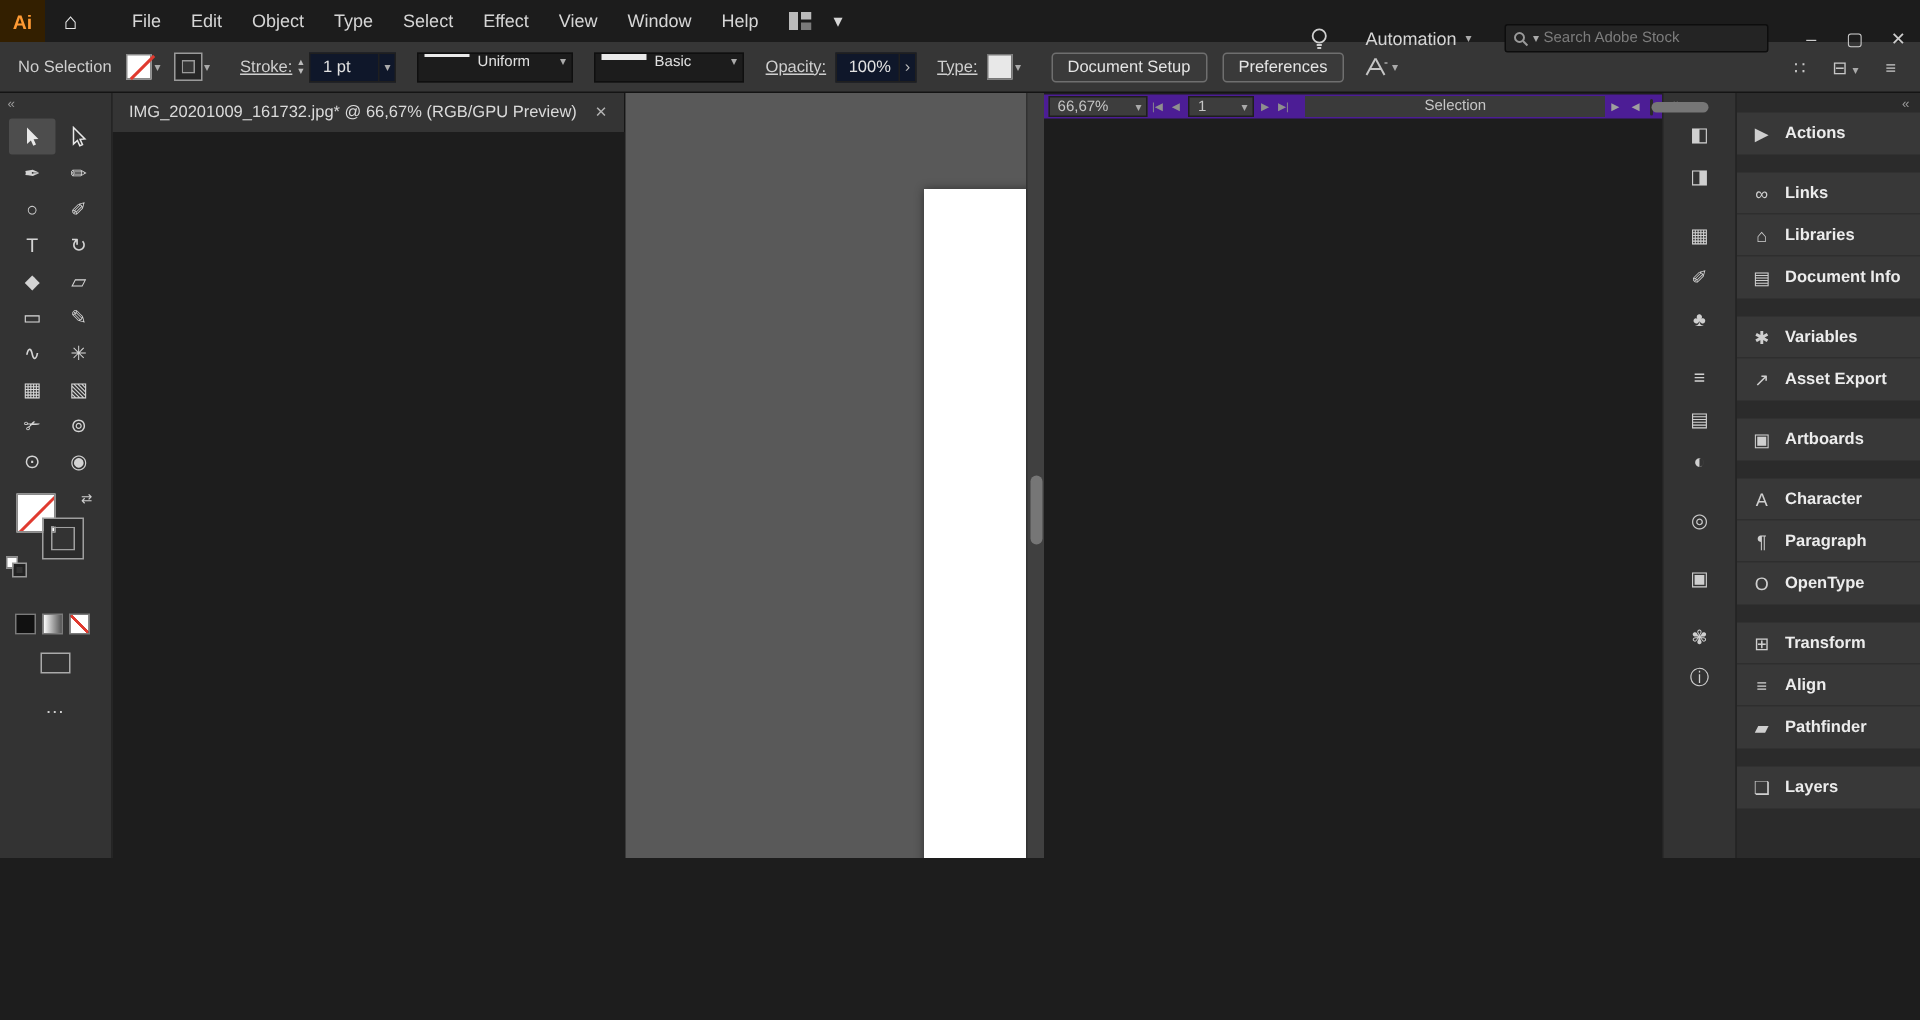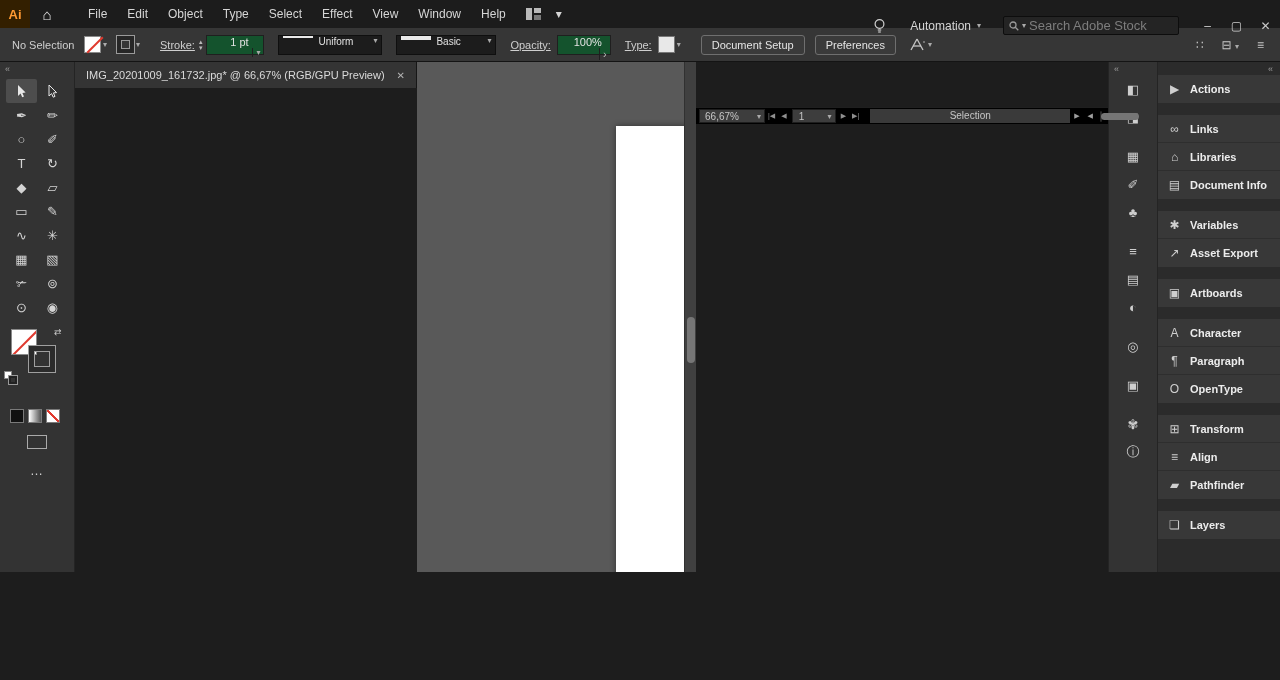--- a/index.html
+++ b/index.html
@@ -13,40 +13,40 @@
              display:flex; align-items:center; justify-content:center; }
   .home { width:34px; text-align:center; font-size:15px; color:#e8e8e8; }
   .menu { display:flex; margin-left:14px; }
   .menu span { padding:0 10px; font-size:12px; line-height:28px; color:#d6d6d6; }
   .tb-right { margin-left:auto; display:flex; align-items:center;margin-top:23px; }
   .bulb { margin-right:24px; }
   .automation { display:flex; align-items:center; gap:6px; font-size:12px; color:#d6d6d6; margin-right:22px; }
   .chev { font-size:8px; color:#aaaaaa; }
   .search { width:176px; height:19px; background:#242424; border:1px solid #0d0d0d; border-radius:2px;
             display:flex; align-items:center; padding:0 5px; gap:3px; margin-right:14px; }
-  .search input { flex:1; background:transparent; border:none; outline:none; color:#bdbdbd; font-size:13px;
+  .search input { flex:1; background:transparent; border:none; outline:none; color:#bdbdbd; font-size:10px;
                   font-family:"Liberation Sans", sans-serif; min-width:0; }
   .search input::placeholder { color:#7d7d7d; }
   .winbtn { width:29px; text-align:center; font-size:12px; color:#cccccc; line-height:28px; }
 
   
   .controlbar { height:34px; background:#363636; border-bottom:1px solid #141414; display:flex; align-items:center;
                 font-size:11px; color:#cfcfcf; padding-left:12px; }
   .cb-label { color:#cfcfcf; }
   .cb-underline { text-decoration:underline; }
   .no-sel { width:72px; }
   .swatch { width:17px; height:17px; position:relative; border:1px solid #8a8a8a; background:#ffffff; }
   .swatch.none-line::after { content:""; position:absolute; left:-1px; top:7px; width:22px; height:2px;
                              background:#e03a2f; transform:rotate(-45deg); }
   .swatch.stroke-ind { background:#363636; border:4px solid #262626; outline:1px solid #9a9a9a;
                        box-shadow:inset 0 0 0 1px #9a9a9a; }
   .swpair { display:flex; align-items:center; gap:2px; margin-right:10px; }
   .stepper { display:flex; flex-direction:column; line-height:6px; font-size:7px; color:#bbbbbb; margin:0 4px; }
-  .vbox { height:20px; background:#14532d; border:1px solid #1f1f1f; display:flex; align-items:center;
-          padding-left:8px; font-size:11px; color:#e2e2e2;flex-direction:column; }
+  .vbox { height:20px; background:#0f172a; border:1px solid #1f1f1f; display:flex; align-items:center;
+          padding-left:8px; font-size:11px; color:#e2e2e2; }
   .vbox .dd { border-left:1px solid #1f1f1f; height:100%; display:flex; align-items:center; padding:0 3px; margin-left:5px; }
   .profilebox { height:20px; width:104px; background:#1c1c1c; border:1px solid #0f0f0f; display:flex;
                 align-items:flex-start; padding:0 4px; gap:5px; }
   .profilebox .line { width:30px; height:2px; background:#eaeaea; }
   .profilebox .line.thick { height:4px; }
   .profilebox .txt { font-size:10px; color:#e0e0e0; flex:1; }
   .btn { border:1px solid #6f6f6f; border-radius:3px; padding:3px 10px; font-size:11px; color:#e4e4e4;
          background:#3a3a3a; margin-left:10px; }
   .cb-iconcluster { margin-left:auto; display:flex; align-items:center; gap:18px; padding-right:16px;
                     font-size:12px; color:#c6c6c6; }
@@ -84,22 +84,22 @@
   .tab { background:#343434; display:flex; align-items:center; gap:12px; padding:0 11px; font-size:11px;
          color:#dadada; border-right:1px solid #161616; }
   .tab .close { font-size:10px; color:#b3b3b3; }
   .canvas { flex:1; position:relative; background:#595959; overflow:hidden; }
   .artboard { position:absolute; left:199px; top:64px; width:577px; height:507px; background:#ffffff;
               box-shadow:0 0 6px rgba(0,0,0,0.45); }
   .vscroll { position:absolute; top:0; right:0; bottom:0; width:12px; background:#404040; border-left:1px solid #313131; }
   .vthumb { position:absolute; left:2px; top:255px; width:8px; height:46px; border-radius:4px; background:#767676; }
 
   
-  .statusbar { height:17px; background:#000000; border-top:1px solid #1f1f1f; display:flex; align-items:center;
-               font-size:10px; color:#c6c6c6; padding:0 3px;margin-top:45px; }
+  .statusbar { height:17px; background:#4c1d95; border-top:1px solid #1f1f1f; display:flex; align-items:center;
+               font-size:10px; color:#c6c6c6; padding:0 3px; }
   .zoombox { display:flex; align-items:center; justify-content:space-between; width:66px; height:14px;
              background:#3d3d3d; border:1px solid #1e1e1e; padding:0 3px 0 5px; }
   .navbtn { font-size:7px; color:#8f8f8f; padding:0 3px; }
   .abbox { display:flex; align-items:center; justify-content:space-between; width:44px; height:14px;
            background:#3d3d3d; border:1px solid #1e1e1e; padding:0 3px 0 6px; margin:0 2px; }
   .statusfield { width:200px; text-align:center; margin-left:8px; background:#3a3a3a; height:14px; line-height:14px; }
   .sf-arrow { font-size:7px; color:#9f9f9f; padding:0 4px; }
   .hscroll { flex:1; height:11px; margin:0 3px; background:#3d3d3d; border:1px solid #2a2a2a; border-radius:5px; position:relative; }
   .hthumb { position:absolute; top:1px; left:60%; width:38px; height:7px; border-radius:4px; background:#767676; }
 

